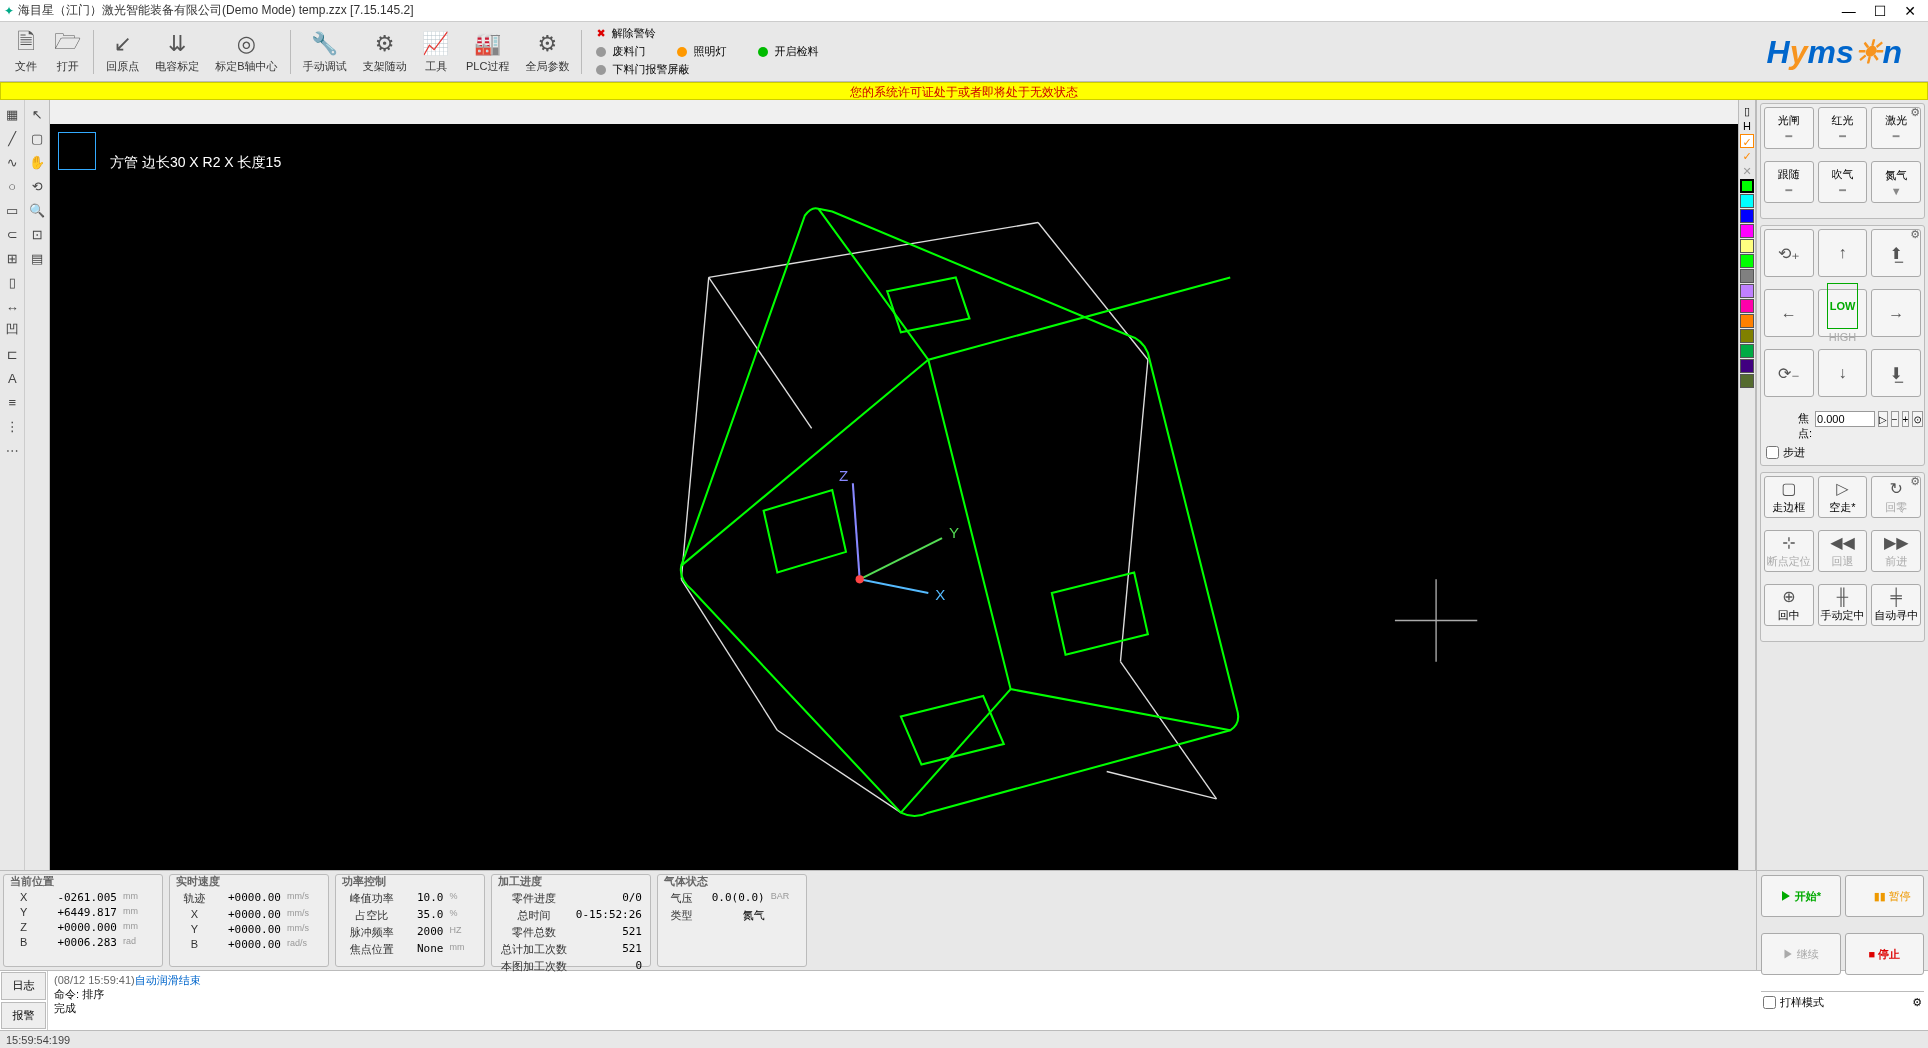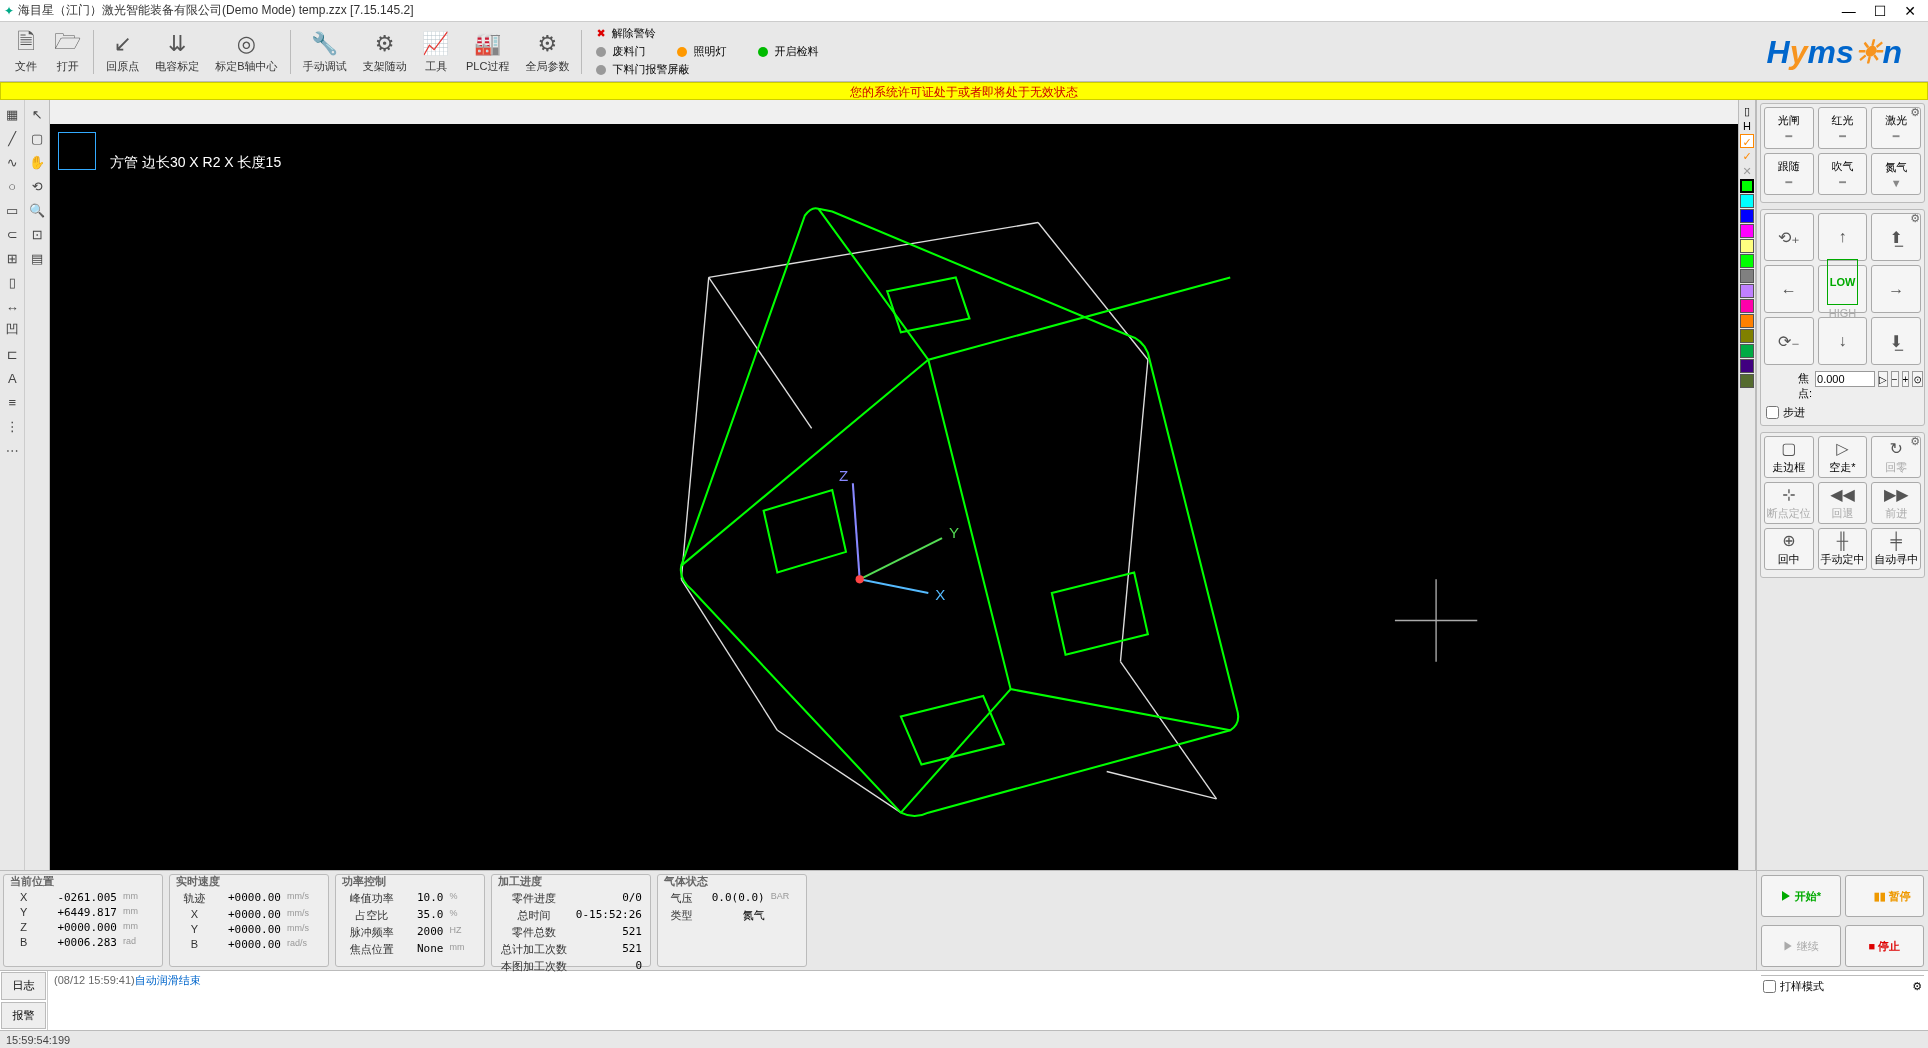--- a/index.html
+++ b/index.html
@@ -46,31 +46,31 @@
 
 
 .color-bar { width: 18px; background: #e8e8e8; display: flex; flex-direction: column; align-items: center; padding-top: 4px; gap: 1px; border-left: 1px solid #bbb; border-right: 1px solid #bbb; }
 .color-swatch { width: 14px; height: 14px; border: 1px solid #555; cursor: pointer; }
 .cb-icon { width: 14px; height: 14px; font-size: 11px; text-align: center; line-height: 14px; cursor: pointer; }
 
 
 .right-panel { width: 172px; background: #e8e8e8; display: flex; flex-direction: column; border-left: 1px solid #bbb; }
 .rp-group { border: 1px solid #bbb; margin: 3px; padding: 3px; border-radius: 3px; background: #eee; position: relative; }
 .rp-gear { position: absolute; right: 4px; top: 2px; font-size: 11px; color: #666; cursor: pointer; }
-.rp-row { display: flex; gap: 4px; margin-bottom: 4px; }
+.rp-row { display: flex; gap: 4px; margin-bottom: 12px; }
 .rp-btn { flex: 1; height: 42px; background: #f5f5f5; border: 1px solid #aaa; border-radius: 3px; display: flex; flex-direction: column; align-items: center; justify-content: center; font-size: 11px; cursor: pointer; gap: 2px; }
 .rp-btn .rp-icon { font-size: 16px; color: #555; }
 .rp-btn-big { height: 48px; }
 .rp-input-row { display: flex; align-items: flex-start; gap: 3px; font-size: 11px; padding: 2px; margin-left: 32px; }
 .rp-input-row input[type=text] { width: 60px; font-size: 11px; padding: 1px; border: 1px solid #999; }
 .rp-mini-btn { width: 16px; height: 16px; border: 1px solid #999; background: #f5f5f5; font-size: 10px; display: flex; align-items: center; justify-content: center; cursor: pointer; }
 .rp-check-row { display: flex; align-items: center; gap: 4px; font-size: 11px; padding: 2px; }
 .rp-btn.disabled { color: #aaa; }
 .rp-start { color: #0a0; font-weight: bold; }
-.rp-pause { color: #e90; font-weight: bold; padding-left: 16px; }
+.rp-pause { color: #e90; font-weight: normal; padding-left: 16px; }
 .rp-stop { color: #d00; font-weight: bold; }
 
 
 .bottom-panels { height: 100px; background: #e8e8e8; display: flex; border-top: 1px solid #bbb; }
 .bp-section { border: 1px solid #bbb; margin: 3px; border-radius: 3px; background: #eee; padding: 4px 8px; font-size: 11px; position: relative; }
 .bp-title { font-size: 11px; color: #666; position: absolute; top: -1px; left: 6px; font-weight: bold; }
 .bp-grid { display: grid; grid-template-columns: auto auto auto; gap: 2px 6px; margin-top: 12px; }
 .bp-grid .lbl { text-align: center; color: #333; }
 .bp-grid .val { text-align: right; font-family: monospace; }
 .bp-grid .unit { color: #999; font-size: 9px; }
@@ -509,18 +509,20 @@
   </div>
 </div>
 
 <div class="log-area">
   <div class="log-tabs">
     <div class="log-tab">日志</div>
     <div class="log-tab">报警</div>
   </div>
   <div class="log-content">
     <div class="log-line"><span class="log-ts">(08/12 15:59:41)</span><span class="log-msg-blue">自动润滑结束</span></div>
+    <div class="log-line"><span>命令:</span> <span>排序</span></div>
+    <div class="log-line"><span>完成</span></div>
   </div>
 </div>
 
 <div class="footer">
   <span>15:59:54:199</span>
 </div>
 
 </body></html>

